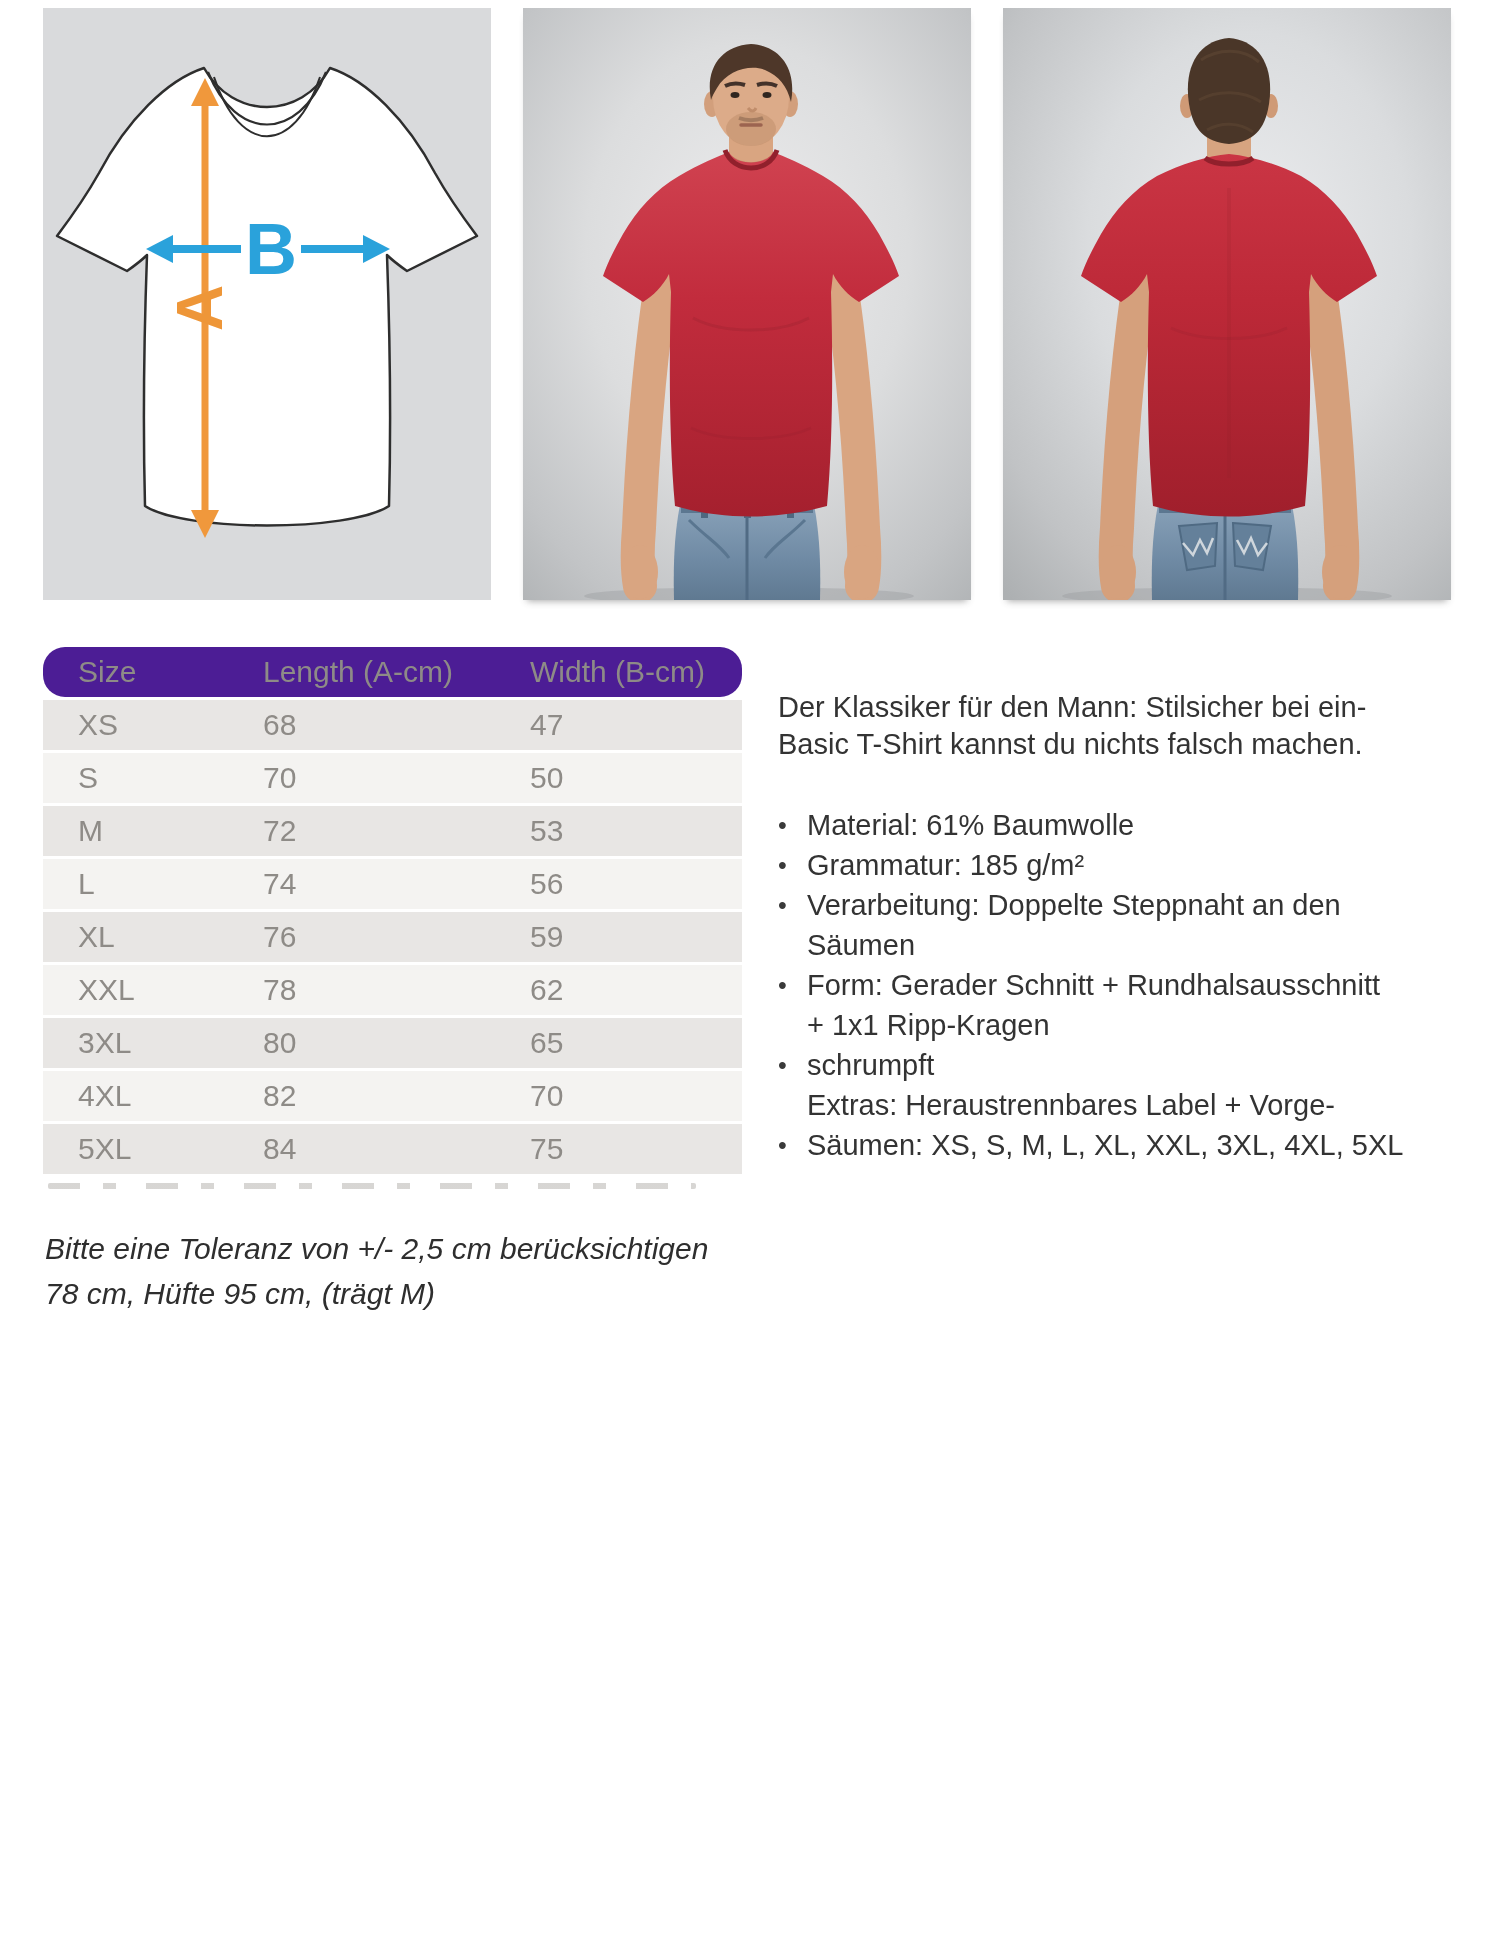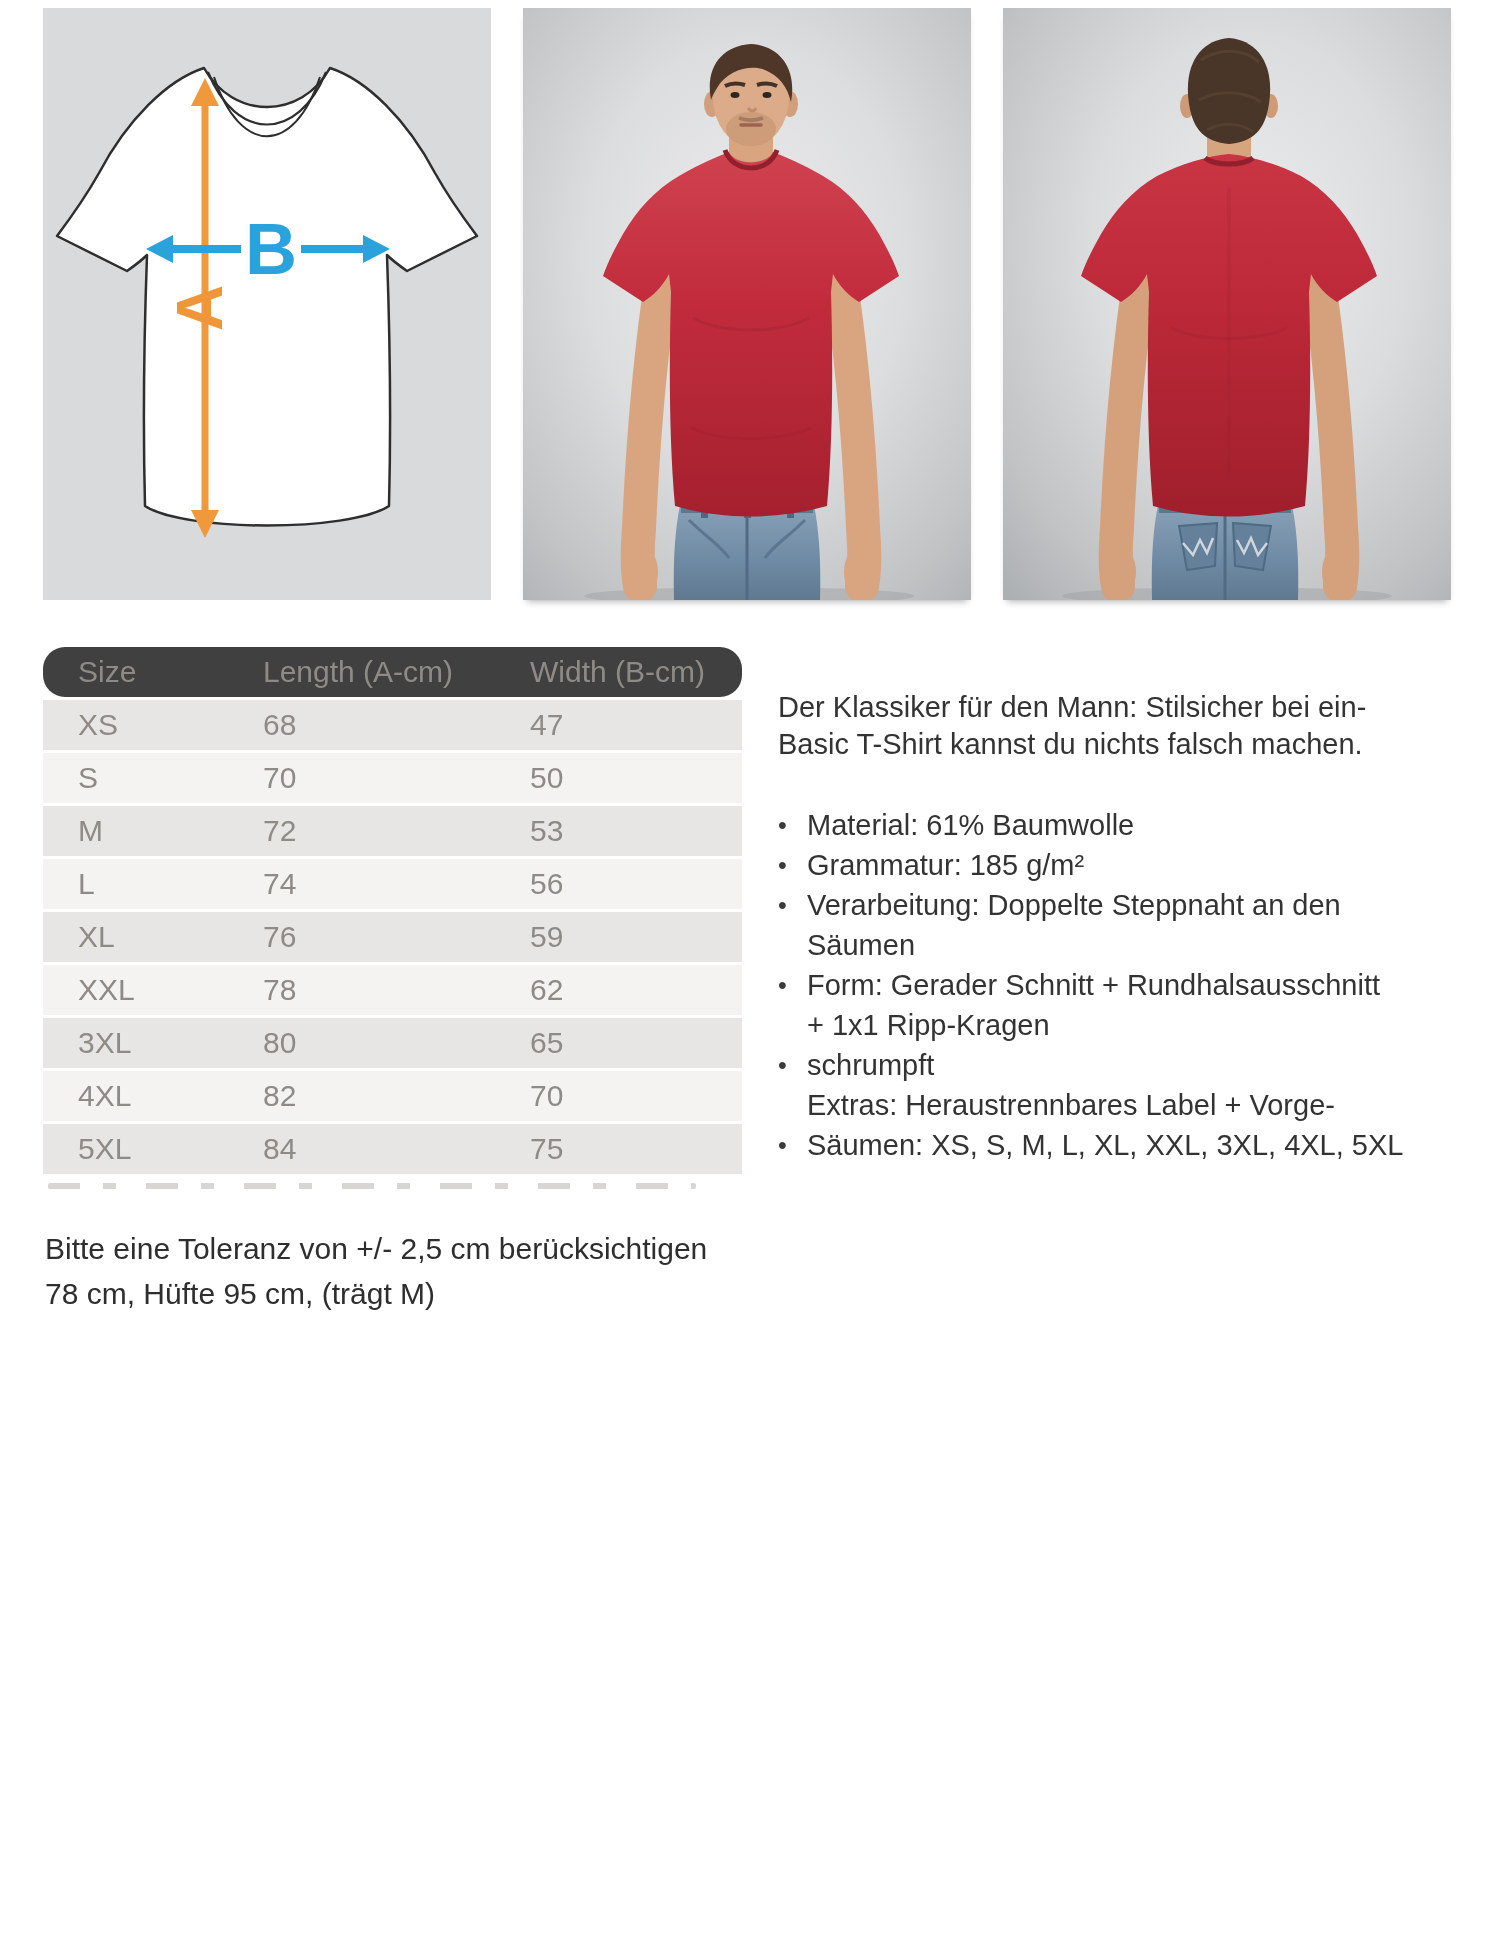--- a/index.html
+++ b/index.html
@@ -7,35 +7,35 @@
         font-family:"Liberation Sans", sans-serif;}
   .panel{position:absolute;top:8px;width:448px;height:592px;overflow:hidden;}
   .panel svg{display:block;width:100%;height:100%;}
   .panel-diagram{left:43px;}
   .panel-front{left:523px;box-shadow:0 5px 7px -4px rgba(60,60,60,.45);}
   .panel-back{left:1003px;box-shadow:0 5px 7px -4px rgba(60,60,60,.45);}
 
   
   .size-table{position:absolute;left:43px;top:647px;width:699px;font-size:30px;color:#8e8b87;}
   .trow{display:flex;align-items:center;height:50px;margin-bottom:3px;padding-left:35px;box-sizing:border-box;}
-  .thead{background:#404040;border-radius:22px;}
+  .thead{background:#4c1d95;border-radius:22px;}
   .c1{width:185px;}
   .c2{width:267px;}
   .c3{flex:1;}
   .trows .trow:nth-child(odd){background:#e8e6e4;}
   .trows .trow:nth-child(even){background:#f4f3f1;}
 
   
   .clip-dashes{position:absolute;left:48px;top:1183px;width:648px;height:6px;opacity:.75;border-radius:2px;
     background:repeating-linear-gradient(90deg,#cac8c5 0px 32px,transparent 32px 55px,#cac8c5 55px 68px,transparent 68px 98px);}
 
   
   .note{position:absolute;left:45px;top:1226px;font-size:30px;line-height:45px;color:#2e2e2e;width:710px;}
   .note .bold{font-weight:bold;color:#1d1d1d;}
-  .note-line{white-space:nowrap;}
+  .note-line{white-space:nowrap;font-style:italic;}
 
   
   .description{position:absolute;left:778px;top:647px;width:678px;color:#333333;font-size:29px;line-height:37px;margin-top:42px;}
   .intro .line{white-space:nowrap;}
   .bullets{margin:42px 0 0 0;padding:0;list-style:none;}
   .bullets li{display:flex;line-height:40px;}
   .dot{width:29px;flex:0 0 29px;font-size:25px;color:#3a3a3a;}
   .li-lines{flex:1;}
   .li-lines .line{white-space:nowrap;}
 </style>

